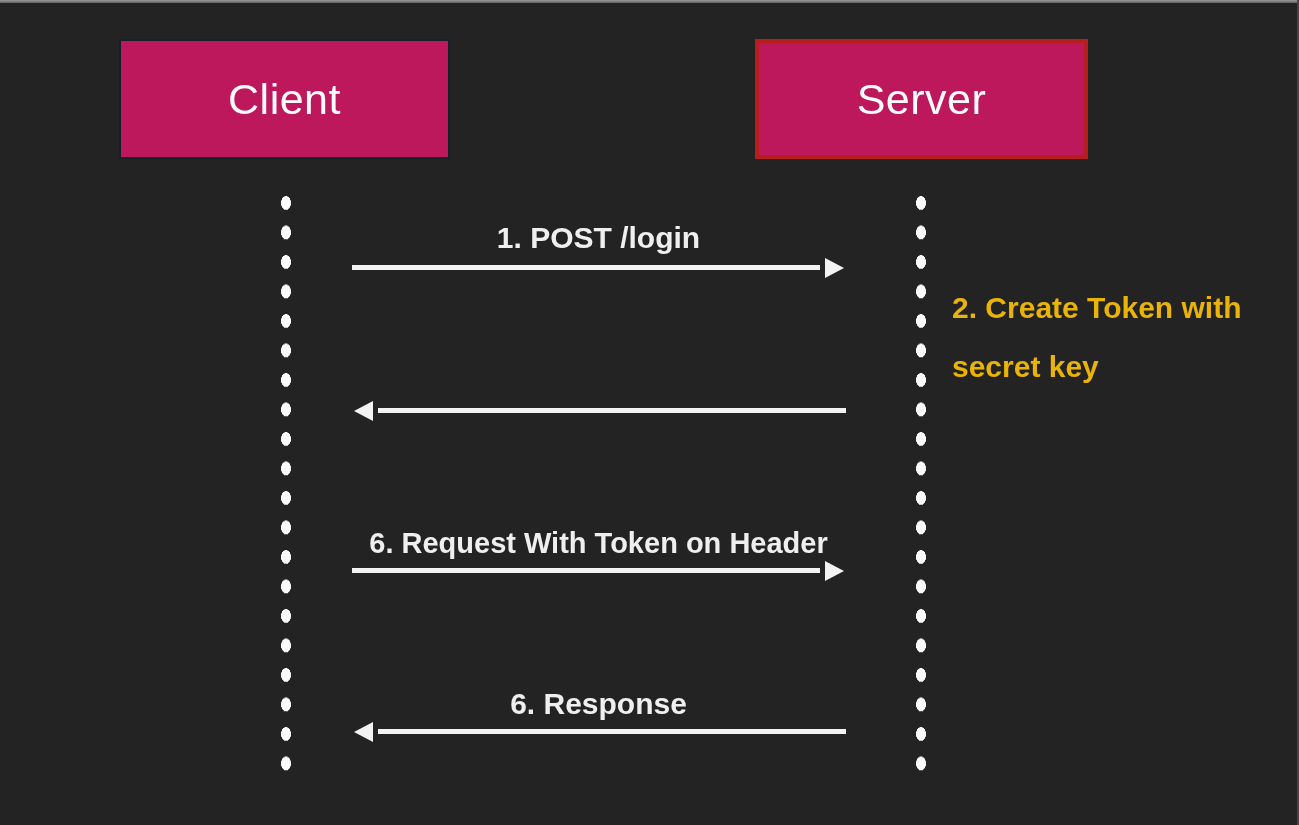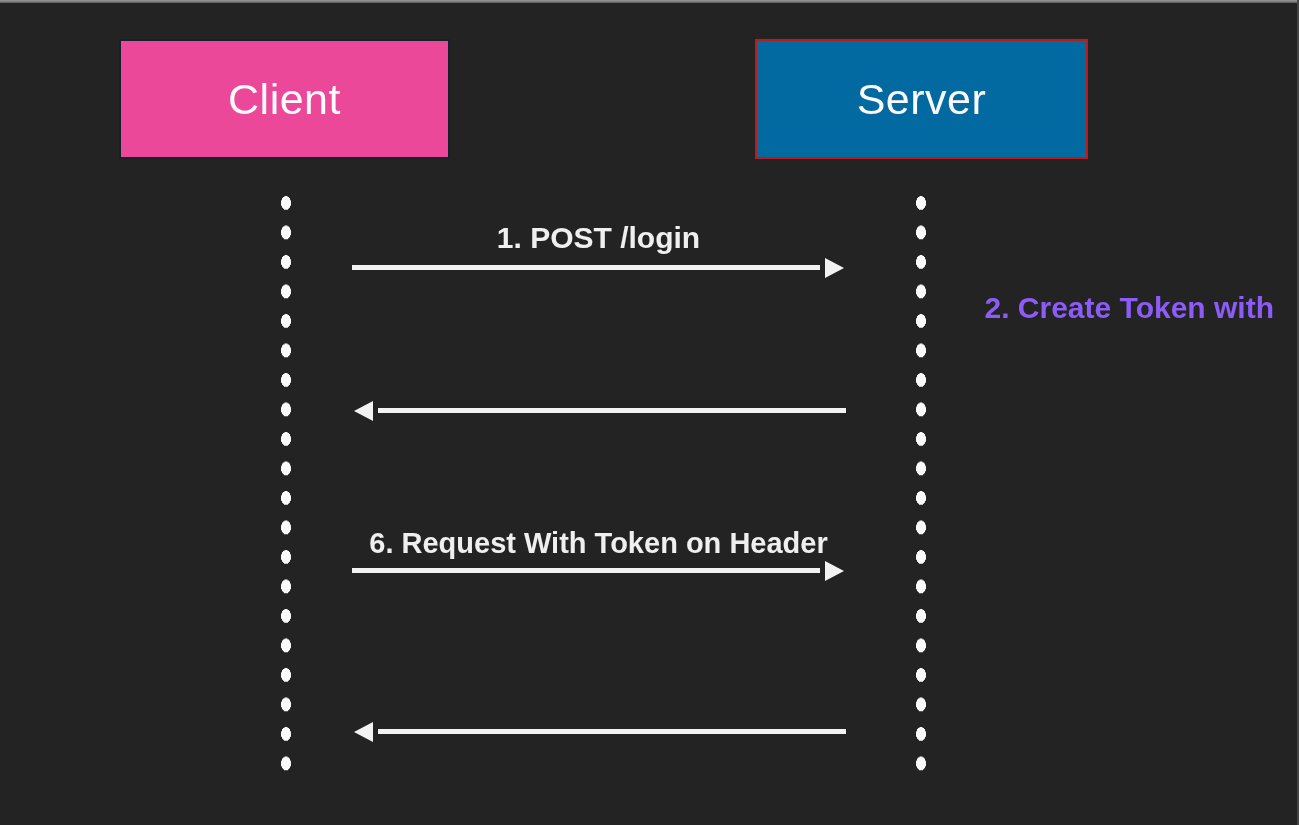--- a/index.html
+++ b/index.html
@@ -36,28 +36,28 @@
     align-items: center;
     justify-content: center;
     font-size: 43px;
     font-weight: 400;
     color: #fbfbfb;
     letter-spacing: 0.5px;
   }
   .actor-client {
     left: 119px;
     width: 331px;
-    background: #ec4899;
+    background: #be185d;
     border: 2px solid #16202b;
   }
   .actor-server {
     left: 755px;
     width: 333px;
-    background: #0369a1;
-    border: 2px solid #b91c1c;
+    background: #be185d;
+    border: 4px solid #b91c1c;
   }
 
   .lifeline {
     position: absolute;
     top: 195px;
     height: 590px;
     width: 12px;
     background-image: radial-gradient(5px 7px at 6px 8px, #fafafa 96%, rgba(250,250,250,0) 100%);
     background-size: 12px 29.5px;
     background-repeat: repeat-y;
@@ -107,24 +107,24 @@
     top: 50%;
     transform: translateY(-50%);
     width: 0; height: 0;
     border-right: 19px solid #f3f3f3;
     border-top: 10px solid transparent;
     border-bottom: 10px solid transparent;
   }
 
   .note {
     position: absolute;
-    text-align: right;
+    text-align: left;
     font-size: 30px;
     font-weight: 700;
-    color: #8b5cf6;
+    color: #eab308;
     line-height: 59px;
     white-space: nowrap;
   }
   .note-2 { left: 952px; width: 322px; top: 278px; }
   .note-5 { left: 950px; width: 252px; top: 598px; }
 </style>
 </head>
 <body>
 
 <div class="canvas">
@@ -140,25 +140,27 @@
   </div>
 
   <div class="lifeline lifeline-left"></div>
   <div class="lifeline lifeline-right"></div>
 
   <div class="msg-label" style="top: 221px;">1. POST /login</div>
   <div class="arrow arrow-right" style="top: 265px;"></div>
 
   <div class="note note-2">
     <div>2. Create Token with</div>
+    <div>secret key</div>
   </div>
 
   <div class="arrow arrow-left" style="top: 408px;"></div>
 
   <div class="msg-label wide" style="top: 527px;">6. Request With Token on Header</div>
   <div class="arrow arrow-right" style="top: 568px;"></div>
 
   <div class="note note-5">
   </div>
 
+  <div class="msg-label" style="top: 687px;">6. Response</div>
   <div class="arrow arrow-left" style="top: 729px;"></div>
 
 </div>
 
 </body></html>

